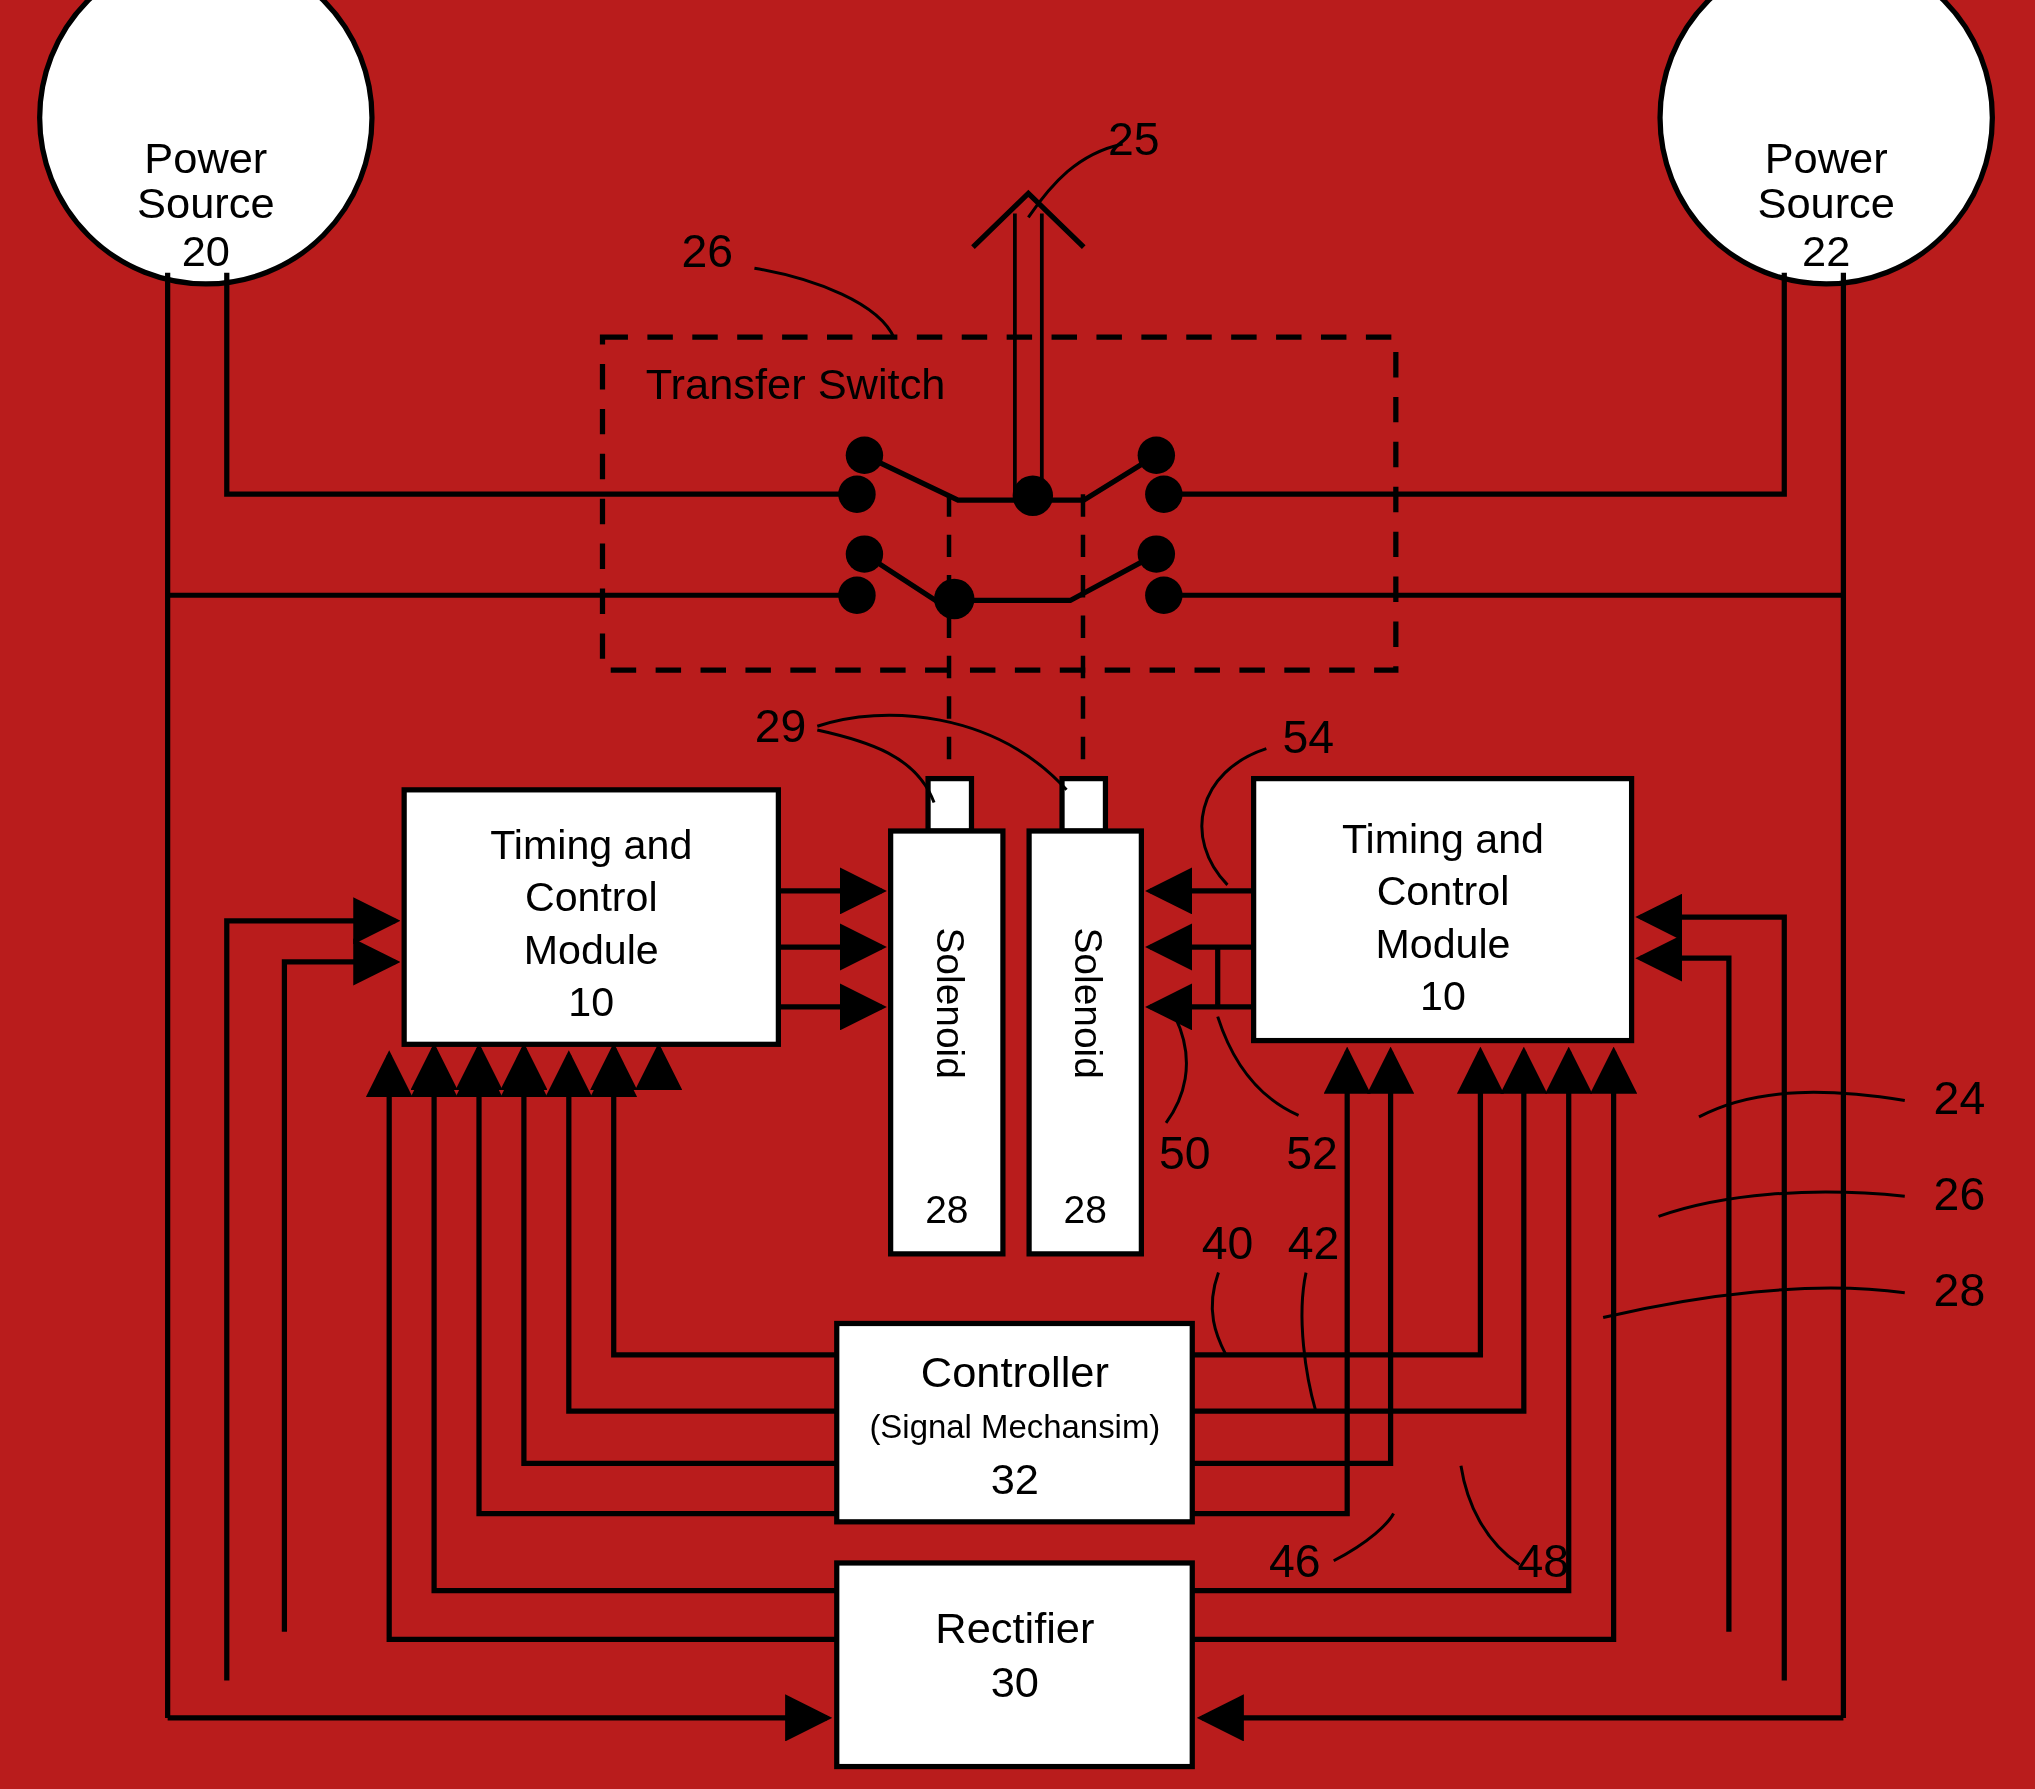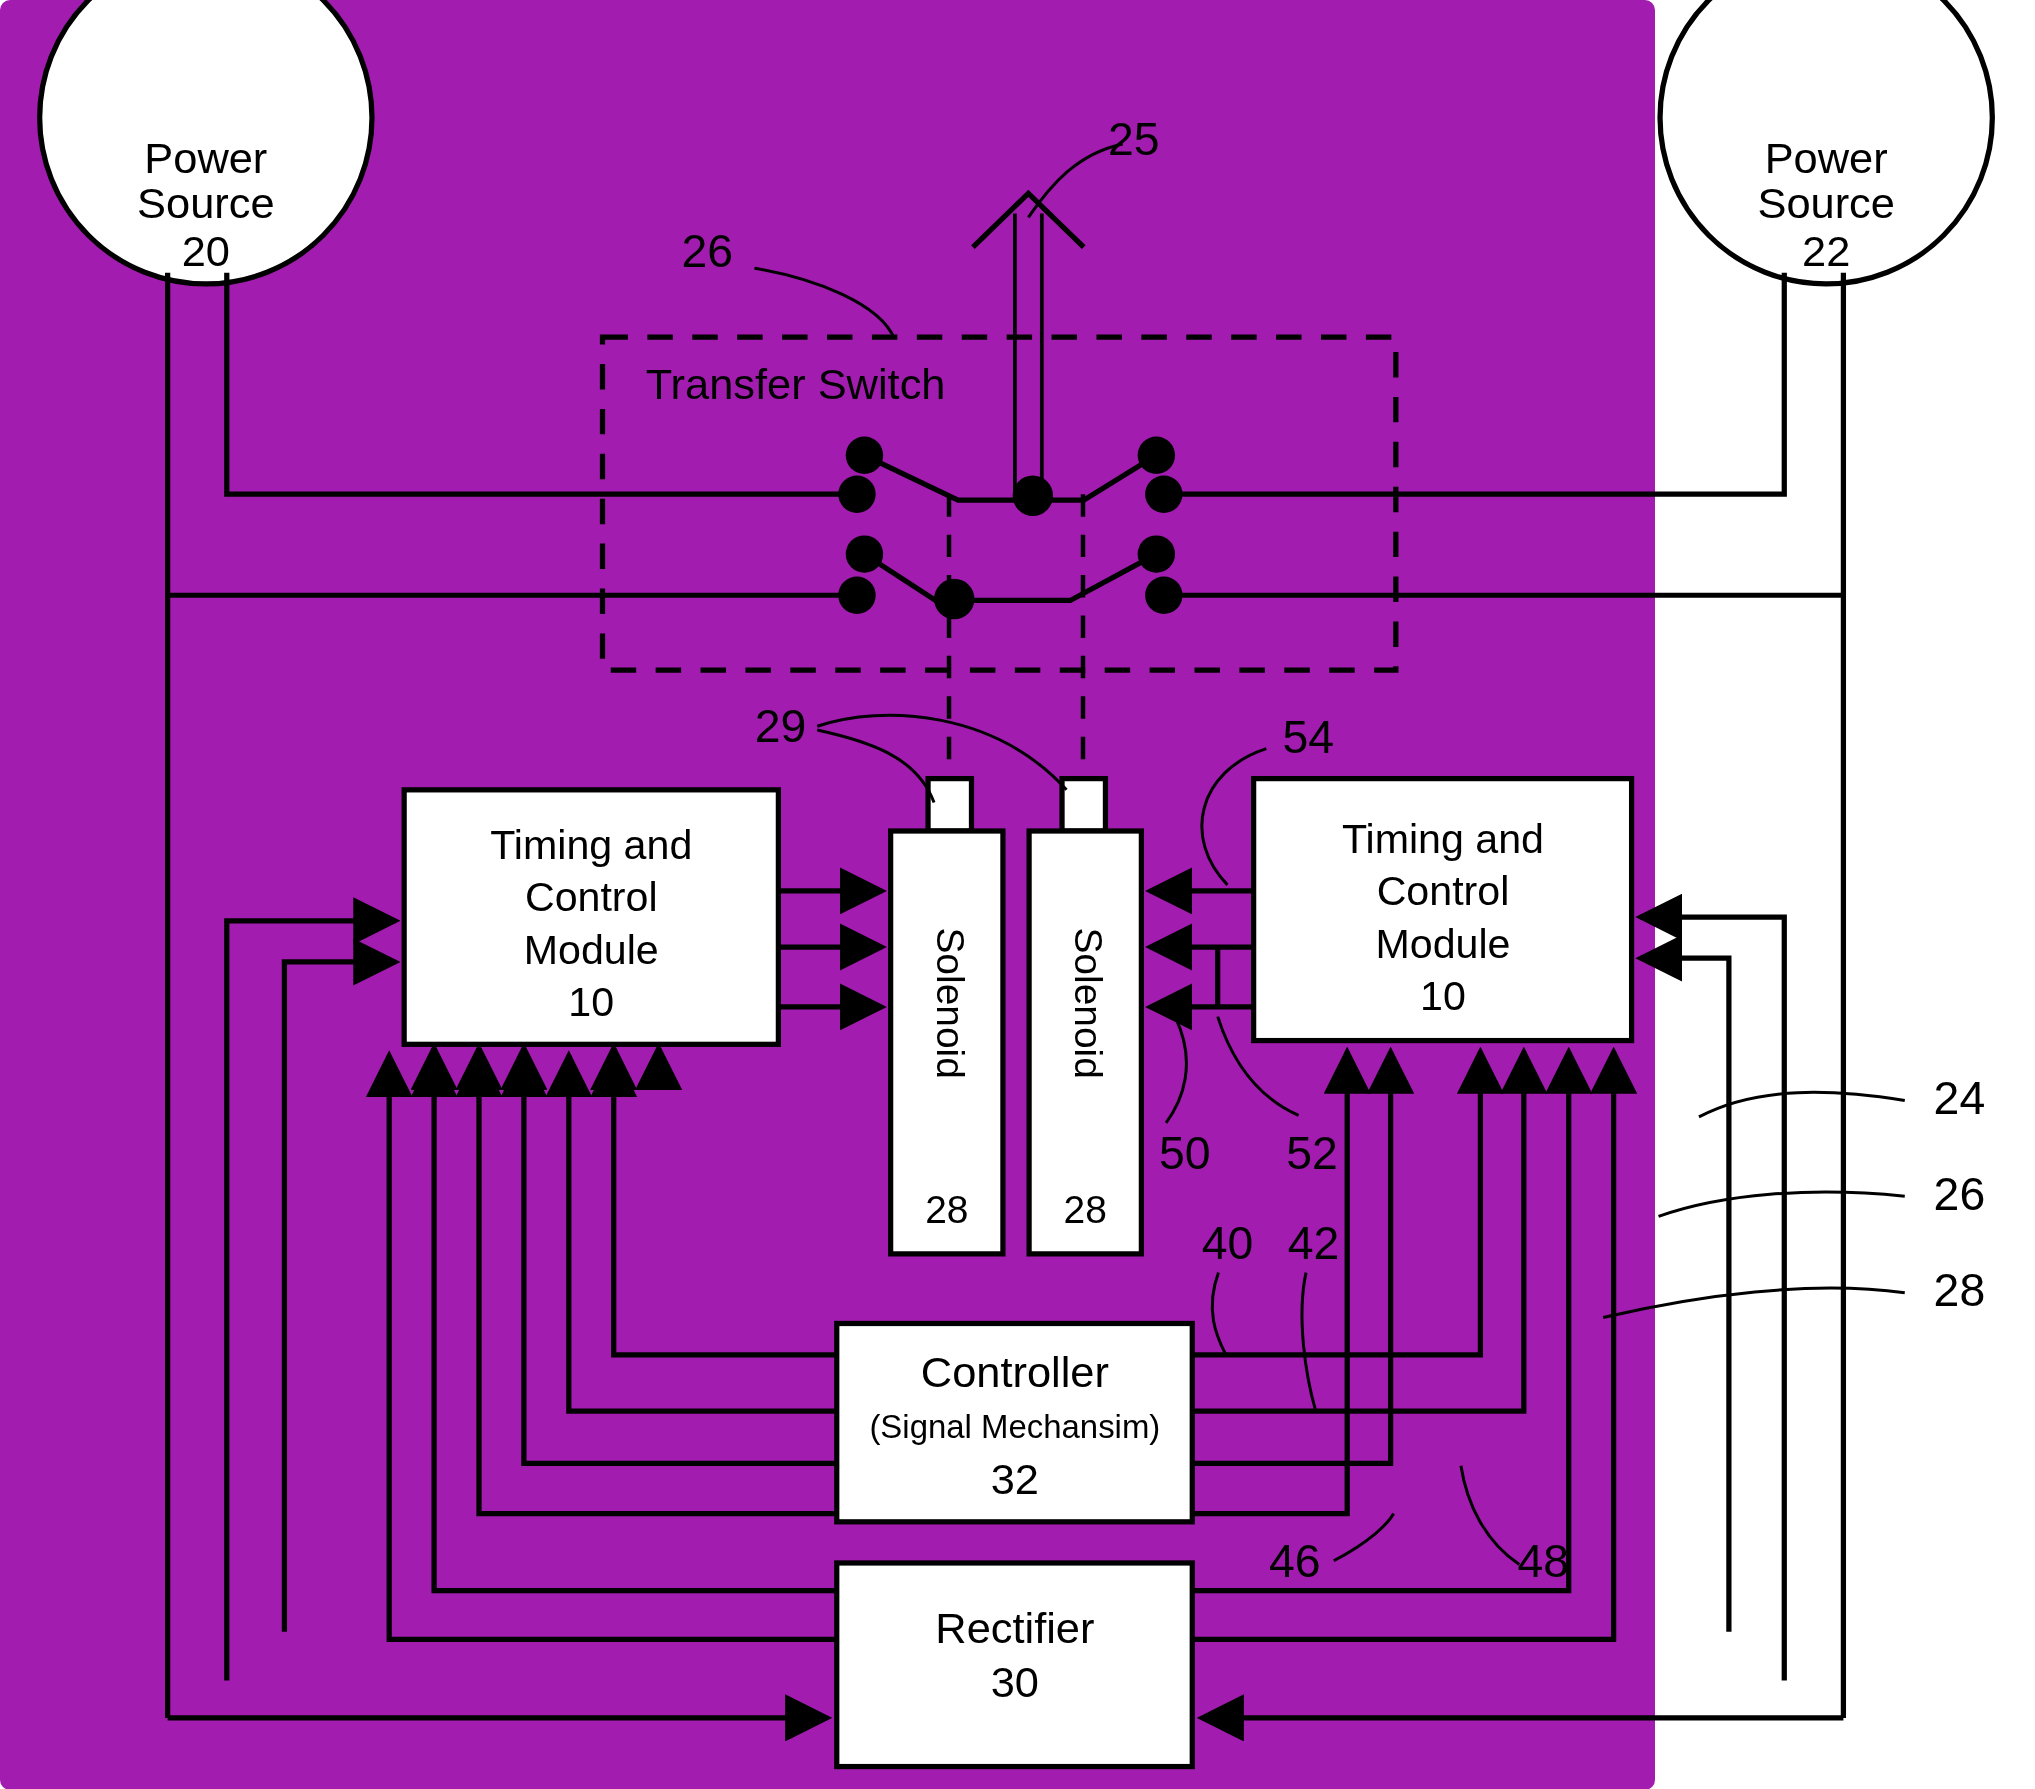--- a/index.html
+++ b/index.html
@@ -2,25 +2,24 @@
 <html style="font-size:12px"><head>
 <meta charset="utf-8">
 <style>
   html, body {
     margin: 0;
     padding: 0;
     background: #ffffff;
   }
   #root {
     position: relative;
-    width: 1655px;
+    width: 2035px;
     height: 1790px;
-    background: #a21caf;
+    background: #b91c1c;
     font-family: "Liberation Sans", sans-serif;
-    border-radius: 10px;
   }
   svg { display: block; }
   .dgm-text {
     font-family: "Liberation Sans", sans-serif;
     fill: #000000;
     text-anchor: middle;
     dominant-baseline: middle;
   }
   .t-lg   { font-size: 58px; }
   .t-md   { font-size: 55px; }

